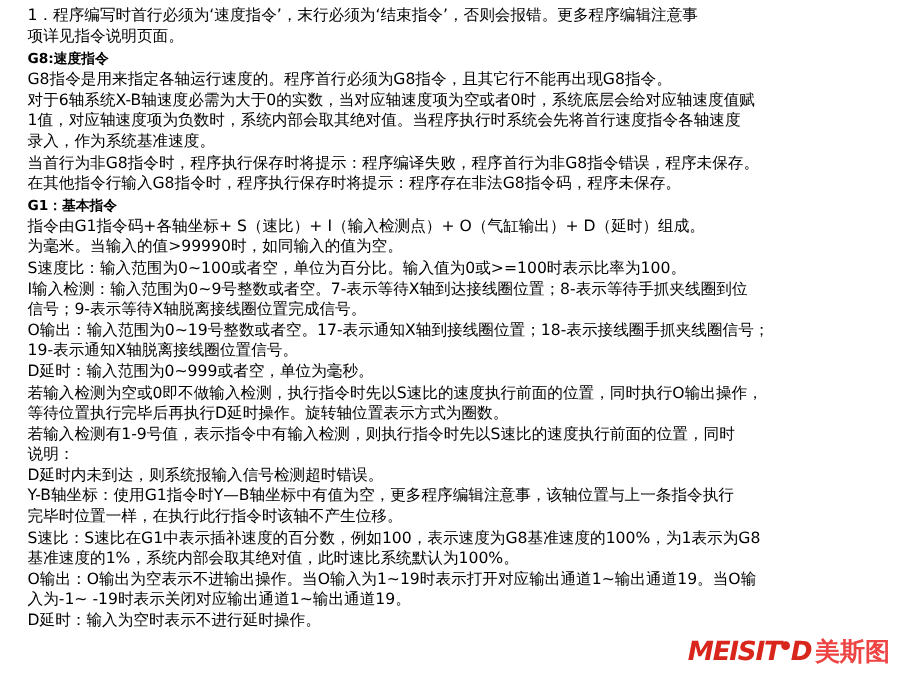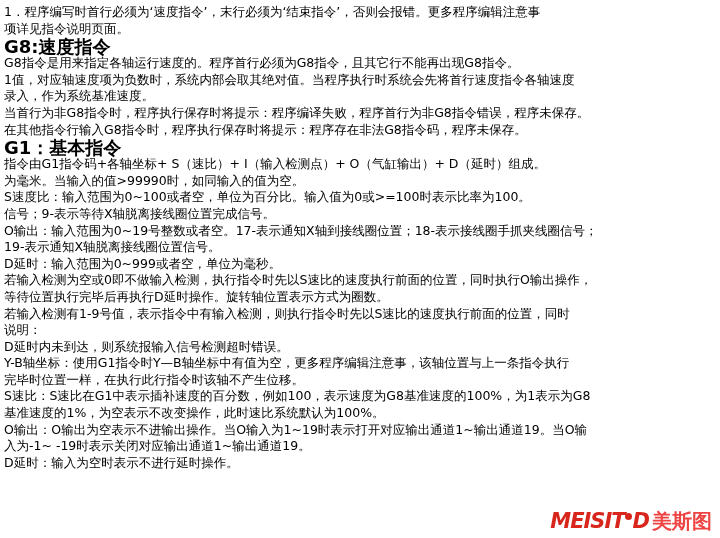--- a/index.html
+++ b/index.html
@@ -12,33 +12,33 @@
     background: #ffffff;
     font-family: "DejaVu Sans", "Liberation Sans", sans-serif;
     color: #000000;
     overflow: hidden;
     position: relative;
   }
   .page {
     box-sizing: border-box;
     width: 720px;
     height: 538px;
-    padding: 4px 8px 0 4px;
+    padding: 4px 8px 0 22px;
     position: relative;
   }
   .line {
     font-size: 12.5px;
     line-height: 16.6px;
     letter-spacing: 0px;
     white-space: pre-wrap;
     word-break: break-all;
   }
   .heading {
     font-weight: bold;
-    font-size: 18px;
+    font-size: 11px;
     line-height: 17px;
     margin-top: 1px;
   }
   .para {
     margin: 0;
   }
   .watermark {
     position: absolute;
     right: 8px;
     bottom: 4px;
@@ -76,41 +76,43 @@
 </style>
 </head>
 <body>
 
 <div class="page">
   <div id="doc-body">
       <div class="line para">1．程序编写时首行必须为‘速度指令’，末行必须为‘结束指令’，否则会报错。更多程序编辑注意事</div>
       <div class="line para">项详见指令说明页面。</div>
       <div class="line heading">G8:速度指令</div>
       <div class="line para">G8指令是用来指定各轴运行速度的。程序首行必须为G8指令，且其它行不能再出现G8指令。</div>
+      <div class="line para">对于6轴系统X-B轴速度必需为大于0的实数，当对应轴速度项为空或者0时，系统底层会给对应轴速度值赋</div>
       <div class="line para">1值，对应轴速度项为负数时，系统内部会取其绝对值。当程序执行时系统会先将首行速度指令各轴速度</div>
       <div class="line para">录入，作为系统基准速度。</div>
       <div class="line para">当首行为非G8指令时，程序执行保存时将提示：程序编译失败，程序首行为非G8指令错误，程序未保存。</div>
       <div class="line para">在其他指令行输入G8指令时，程序执行保存时将提示：程序存在非法G8指令码，程序未保存。</div>
       <div class="line heading">G1：基本指令</div>
       <div class="line para">指令由G1指令码+各轴坐标+ S（速比）+ I（输入检测点）+ O（气缸输出）+ D（延时）组成。</div>
       <div class="line para">为毫米。当输入的值&gt;99990时，如同输入的值为空。</div>
       <div class="line para">S速度比：输入范围为0~100或者空，单位为百分比。输入值为0或&gt;=100时表示比率为100。</div>
+      <div class="line para">I输入检测：输入范围为0~9号整数或者空。7-表示等待X轴到达接线圈位置；8-表示等待手抓夹线圈到位</div>
       <div class="line para">信号；9-表示等待X轴脱离接线圈位置完成信号。</div>
       <div class="line para">O输出：输入范围为0~19号整数或者空。17-表示通知X轴到接线圈位置；18-表示接线圈手抓夹线圈信号；</div>
       <div class="line para">19-表示通知X轴脱离接线圈位置信号。</div>
       <div class="line para">D延时：输入范围为0~999或者空，单位为毫秒。</div>
       <div class="line para">若输入检测为空或0即不做输入检测，执行指令时先以S速比的速度执行前面的位置，同时执行O输出操作，</div>
       <div class="line para">等待位置执行完毕后再执行D延时操作。旋转轴位置表示方式为圈数。</div>
       <div class="line para">若输入检测有1-9号值，表示指令中有输入检测，则执行指令时先以S速比的速度执行前面的位置，同时</div>
       <div class="line para">说明：</div>
       <div class="line para">D延时内未到达，则系统报输入信号检测超时错误。</div>
       <div class="line para">Y-B轴坐标：使用G1指令时Y—B轴坐标中有值为空，更多程序编辑注意事，该轴位置与上一条指令执行</div>
       <div class="line para">完毕时位置一样，在执行此行指令时该轴不产生位移。</div>
       <div class="line para">S速比：S速比在G1中表示插补速度的百分数，例如100，表示速度为G8基准速度的100%，为1表示为G8</div>
-      <div class="line para">基准速度的1%，为空表示不改变操作，此时速比系统默认为100%。</div>
+      <div class="line para">基准速度的1%，系统内部会取其绝对值，此时速比系统默认为100%。</div>
       <div class="line para">O输出：O输出为空表示不进输出操作。当O输入为1~19时表示打开对应输出通道1~输出通道19。当O输</div>
       <div class="line para">入为-1~ -19时表示关闭对应输出通道1~输出通道19。</div>
       <div class="line para">D延时：输入为空时表示不进行延时操作。</div>
     </div>
 
   <div class="watermark">
     <span class="wm-latin">MEISIT</span>
     <span class="wm-dot"></span>
     <span class="wm-latin">D</span>
     <span class="wm-cn">美斯图</span>

